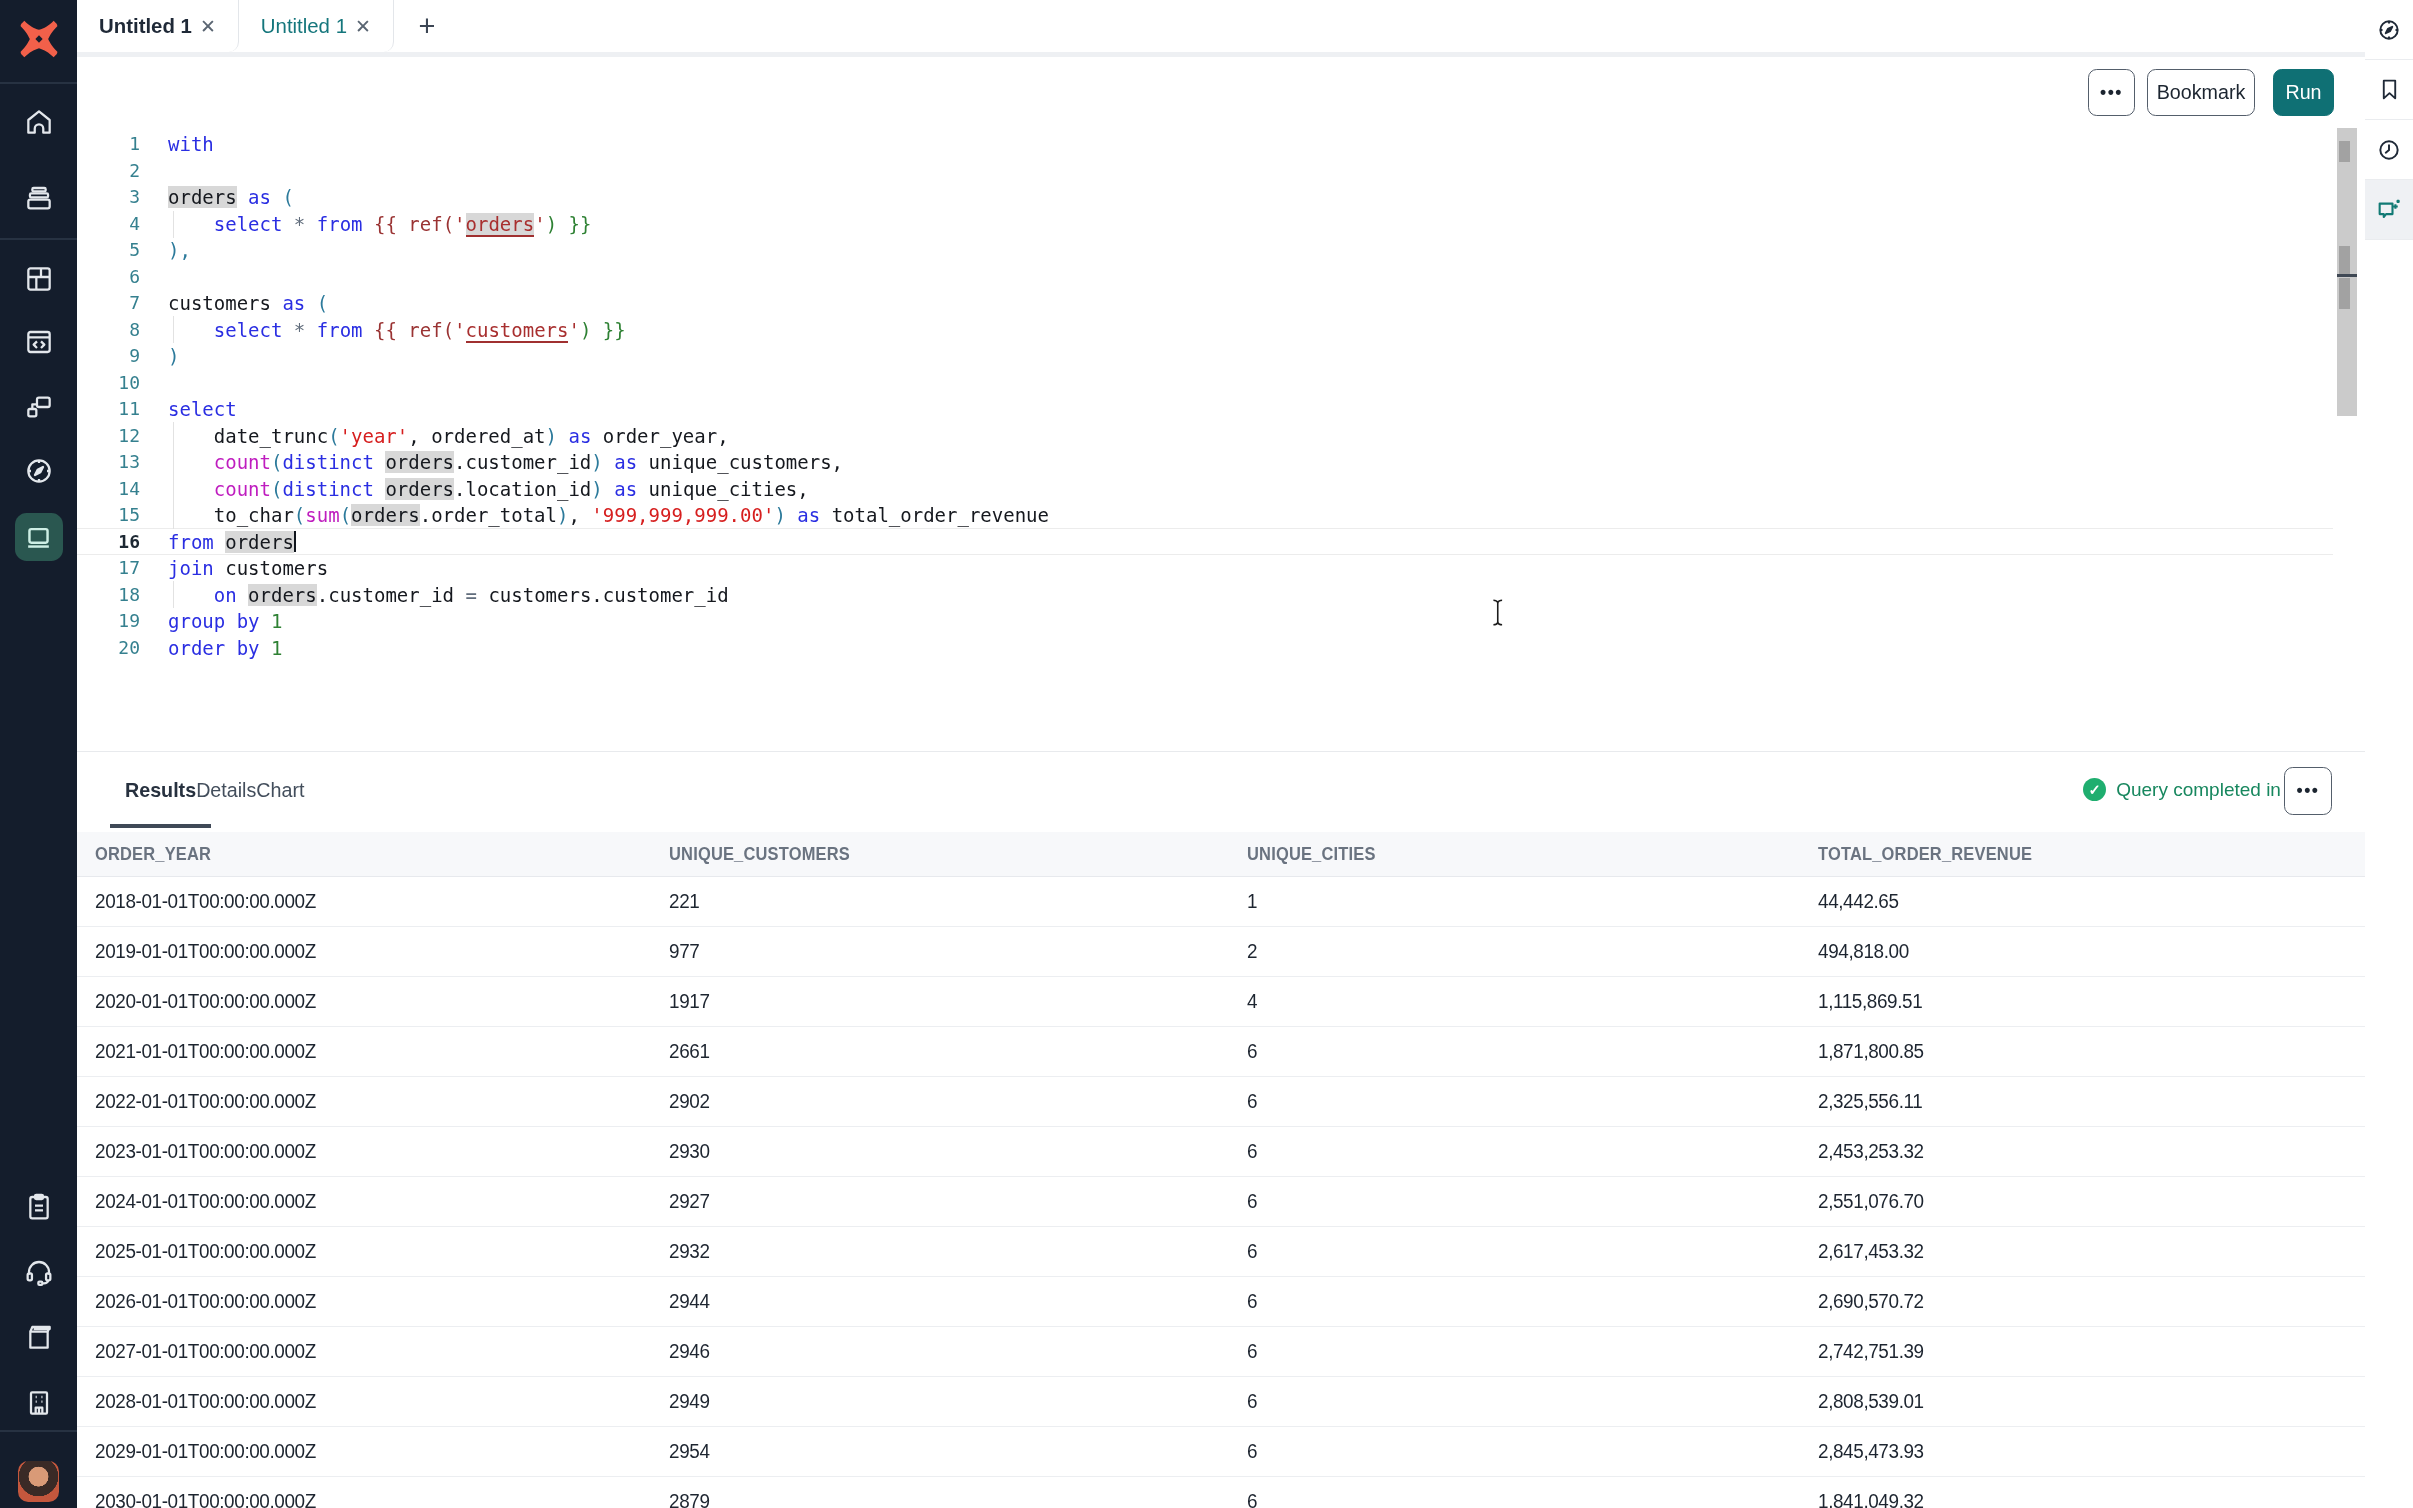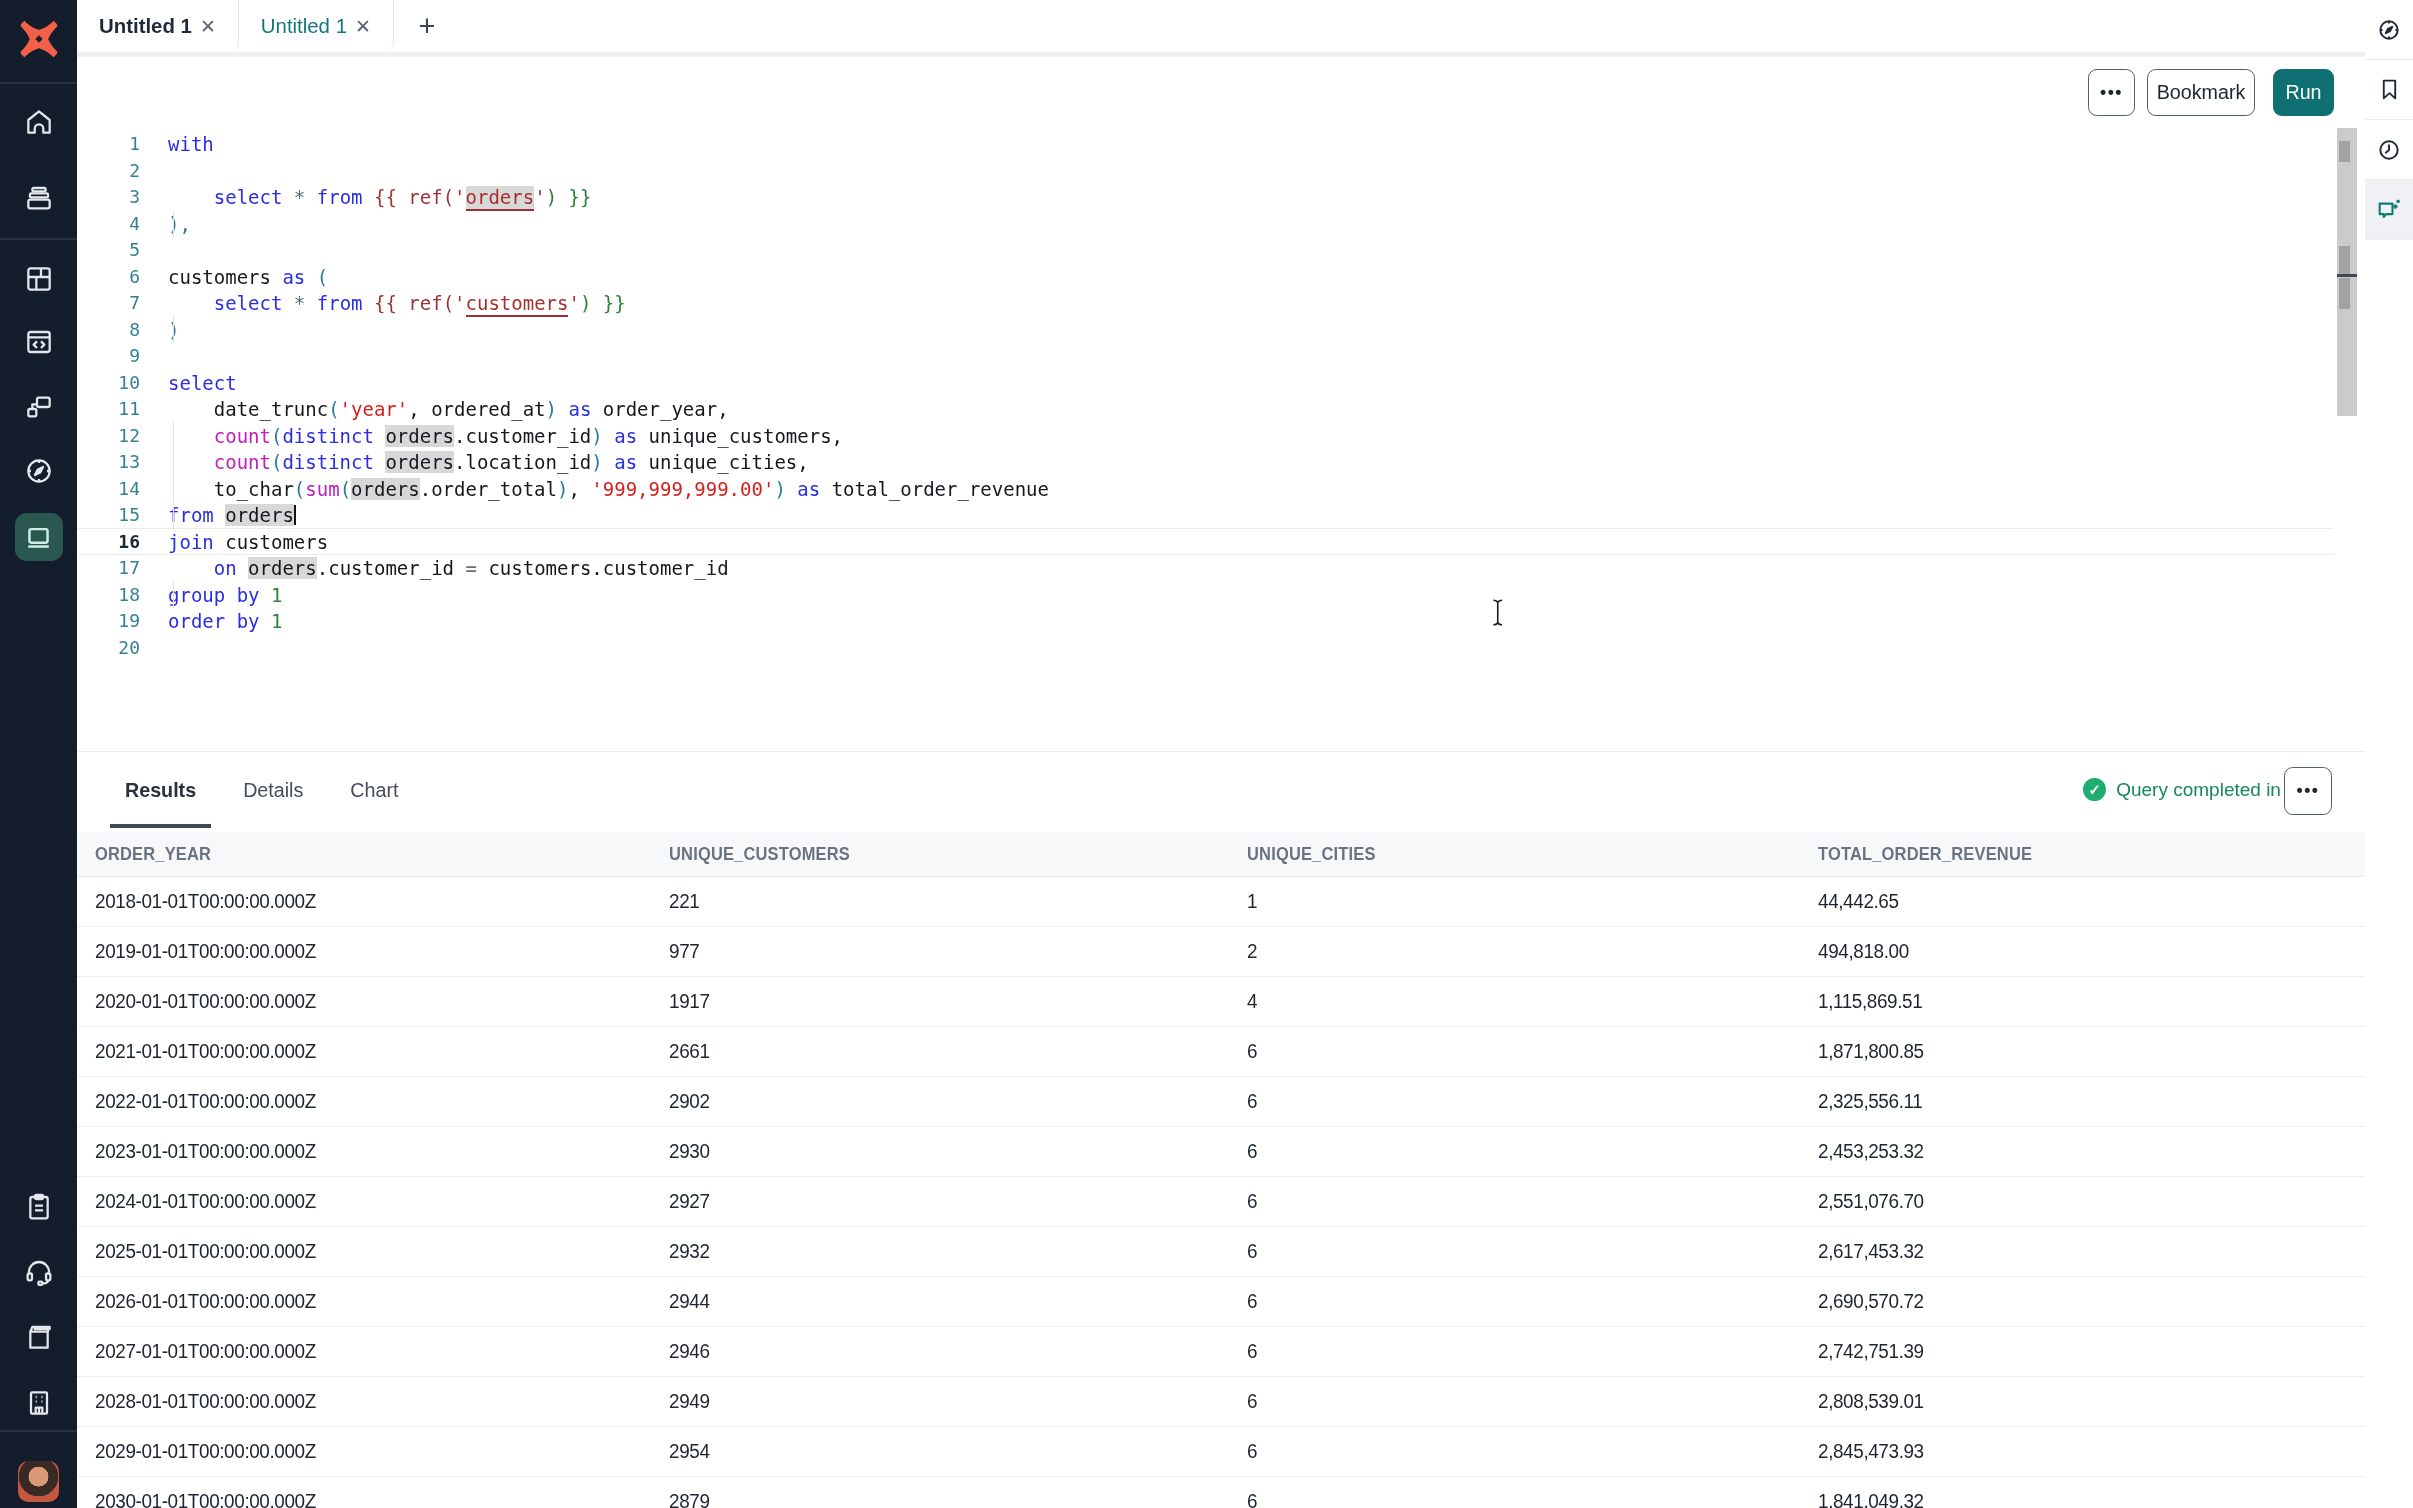--- a/index.html
+++ b/index.html
@@ -53,21 +53,21 @@
   .caret{display:inline-block;width:2.2px;height:20.4px;background:#10151c;vertical-align:-2.9px;}
   #active-line{position:absolute;left:0;top:404px;width:2256px;height:26.5px;border-top:1.5px solid #ececec;border-bottom:1.5px solid #ececec;box-sizing:border-box;}
   .guide{position:absolute;left:96px;width:0.7px;background:#e2e2e2;}
   #ed-scroll{position:absolute;left:2260px;top:0;width:19.7px;height:627px;}
   #ed-thumb{position:absolute;left:0;top:3.6px;width:19.7px;height:288px;background:#cbcbcb;}
   .ed-mark{position:absolute;left:1.5px;width:11.7px;background:#a2a2a2;}
   #ed-cursorline{position:absolute;left:0;top:150px;width:19.7px;height:2.9px;background:#3f4854;}
 
   
   #results{position:absolute;left:0;top:751px;width:100%;height:758px;border-top:1.5px solid #e8eaed;background:#fff;}
-  #rtabs{position:absolute;left:48px;top:0;height:76px;display:flex;gap:47px;align-items:center;font-size:19.7px;color:#434e5c;}
+  #rtabs{position:absolute;left:48px;top:0;height:76px;display:flex;align-items:center;font-size:19.7px;color:#434e5c;}
   .rtab{position:relative;height:76px;display:flex;align-items:center;}
   .rtab.active{font-weight:700;color:#27313f;}
   .rtab.active::after{content:"";position:absolute;left:-14.6px;right:-14.6px;bottom:0;height:4.4px;background:#3f4957;}
   #rstatus{position:absolute;left:2006px;top:26px;display:flex;align-items:center;gap:10.2px;font-size:19px;color:#17875e;}
   .checkcircle{width:23px;height:23px;border-radius:50%;background:#1fae6f;color:#fff;display:flex;align-items:center;justify-content:center;font-size:14.6px;font-weight:700;}
   #rmore{position:absolute;left:2207px;top:14.6px;width:48px;height:48px;border:1.5px solid #545e6b;border-radius:8.7px;box-sizing:border-box;
          display:flex;align-items:center;justify-content:center;font-size:17.5px;font-weight:700;color:#1c2530;letter-spacing:1.5px;background:#fff;}
 
   
   #thead{position:absolute;left:0;top:80px;width:100%;height:45px;background:#f7f8fa;border-bottom:1.5px solid #e7e9ed;box-sizing:border-box;}
@@ -243,20 +243,21 @@
         <div class="cl">15</div>
         <div class="cl active">16</div>
         <div class="cl">17</div>
         <div class="cl">18</div>
         <div class="cl">19</div>
         <div class="cl">20</div>
       </div>
     <div id="code">
         <div class="cl"><span class="kw">with</span></div>
         <div class="cl"></div>
+        <div class="cl"><span class="id occ">orders</span><span> </span><span class="kw">as</span><span> </span><span class="pa">(</span></div>
         <div class="cl"><span>    </span><span class="kw">select</span><span> </span><span class="op">*</span><span> </span><span class="kw">from</span><span> </span><span class="jj">{{ </span><span class="jj">ref(</span><span class="js">'</span><span class="js occ und">orders</span><span class="js">'</span><span class="gr">) }}</span></div>
         <div class="cl"><span class="pa">),</span></div>
         <div class="cl"></div>
         <div class="cl"><span class="id">customers</span><span> </span><span class="kw">as</span><span> </span><span class="pa">(</span></div>
         <div class="cl"><span>    </span><span class="kw">select</span><span> </span><span class="op">*</span><span> </span><span class="kw">from</span><span> </span><span class="jj">{{ </span><span class="jj">ref(</span><span class="js">'</span><span class="js und">customers</span><span class="js">'</span><span class="gr">) }}</span></div>
         <div class="cl"><span class="pa">)</span></div>
         <div class="cl"></div>
         <div class="cl"><span class="kw">select</span></div>
         <div class="cl"><span>    </span><span class="id">date_trunc</span><span class="pa">(</span><span class="st">'year'</span><span>, </span><span class="id">ordered_at</span><span class="pa">)</span><span> </span><span class="kw">as</span><span> </span><span class="id">order_year,</span></div>
         <div class="cl"><span>    </span><span class="fn">count</span><span class="pa">(</span><span class="kw">distinct</span><span> </span><span class="id occ">orders</span><span class="id">.customer_id</span><span class="pa">)</span><span> </span><span class="kw">as</span><span> </span><span class="id">unique_customers,</span></div>

